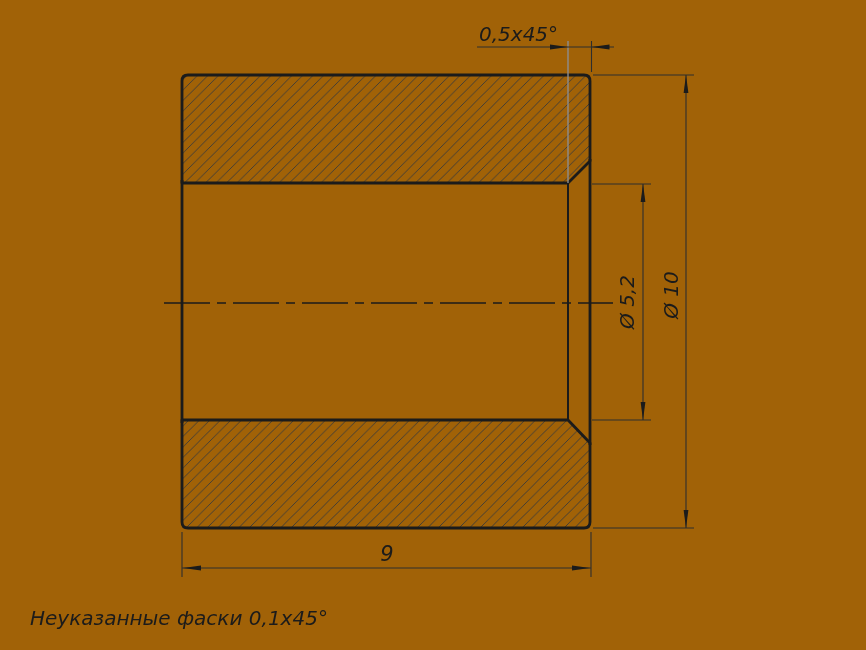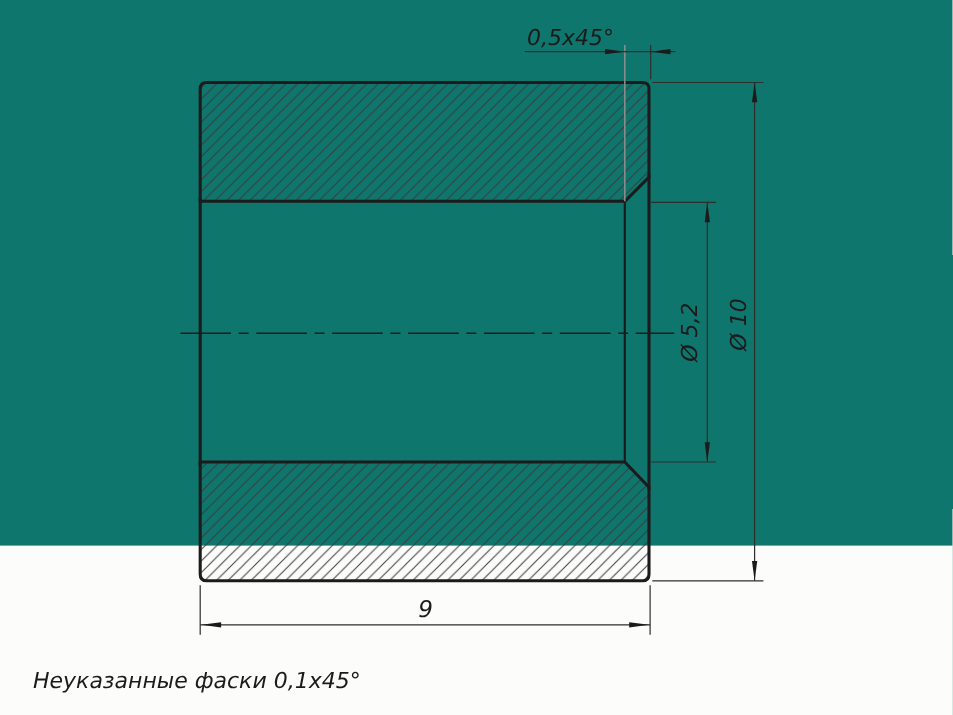--- a/index.html
+++ b/index.html
@@ -7,22 +7,22 @@
     padding: 0;
     background: #fcfcfb;
     width: 866px;
     height: 650px;
     overflow: hidden;
     font-family: "DejaVu Sans", sans-serif;
   }
   .sheet {
     position: relative;
     width: 866px;
-    height: 496px;
-    background: #0f766e;
+    height: 650px;
+    background: #a16207;
     text-decoration: underline;
   }
   svg { display: block; }
   .dim-label {
     font-family: "DejaVu Sans", sans-serif;
     font-style: italic;
     fill: #1b1b1b;
   }
 </style>
 </head>

